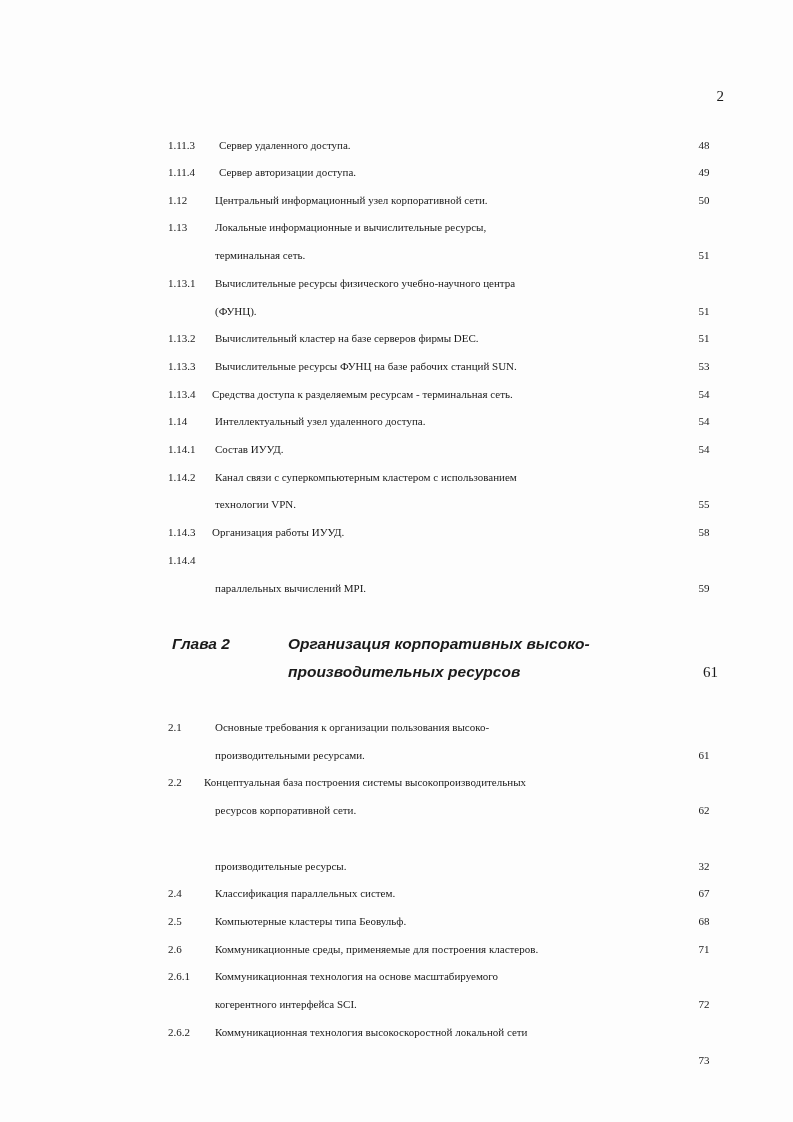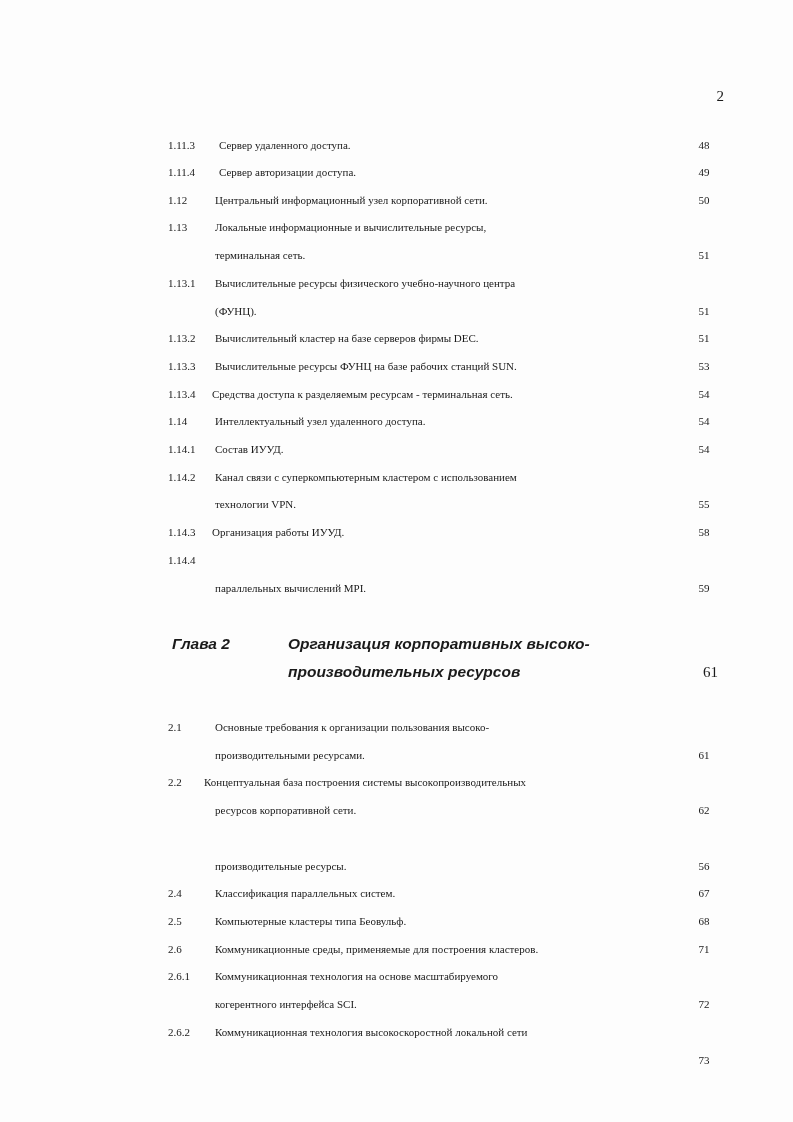--- a/index.html
+++ b/index.html
@@ -156,21 +156,21 @@
     <span class="num">2.2</span>
     <span class="title" style="left:204px">Концептуальная база построения системы высокопроизводительных</span>
   </div>
   <div class="entry" style="top:799px">
     <span class="title" style="left:215px">ресурсов корпоративной сети.</span>
     <span class="pg">62</span>
   </div>
 
   <div class="entry" style="top:855px">
     <span class="title" style="left:215px">производительные ресурсы.</span>
-    <span class="pg">56</span>
+    <span class="pg">32</span>
   </div>
 
   <div class="entry" style="top:882px">
     <span class="num">2.4</span>
     <span class="title" style="left:215px">Классификация параллельных систем.</span>
     <span class="pg">67</span>
   </div>
 
   <div class="entry" style="top:910px">
     <span class="num">2.5</span>

